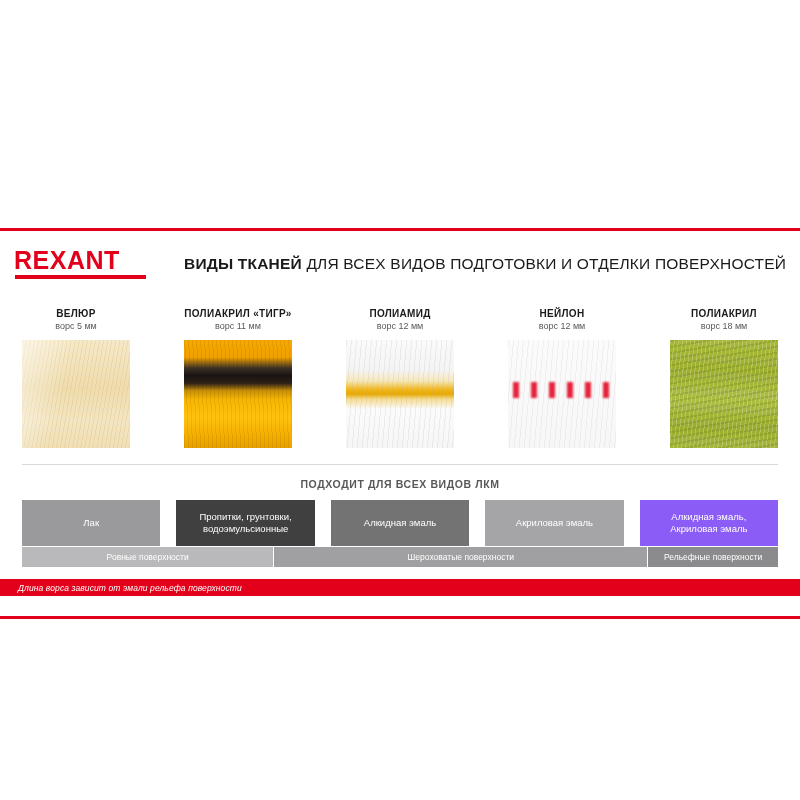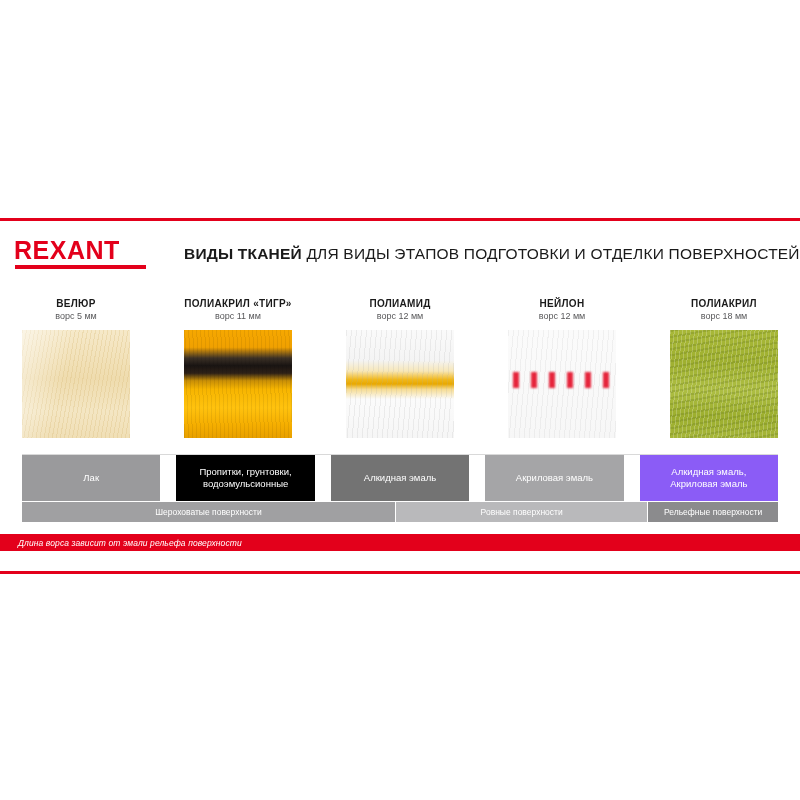--- a/index.html
+++ b/index.html
@@ -16,21 +16,21 @@
   .page {
     position: relative;
     width: 800px;
     height: 800px;
     background: #ffffff;
     overflow: hidden;
   }
   .infographic {
     position: absolute;
     left: 0;
-    top: 218px;
+    top: 228px;
     width: 800px;
   }
 
   
   .top-rule {
     height: 3px;
     background: #e3001b;
     margin: 0 0 0 0;
   }
 
@@ -240,21 +240,21 @@
 
     <div class="top-rule"></div>
 
     <div class="header">
       <div class="logo">
         <div class="logo-text">REXANT</div>
         <div class="logo-underline"></div>
       </div>
       <div class="header-title">
         <span class="strong">ВИДЫ ТКАНЕЙ</span>
-        <span>ДЛЯ ВИДЫ ЭТАПОВ ПОДГОТОВКИ И ОТДЕЛКИ ПОВЕРХНОСТЕЙ</span>
+        <span>ДЛЯ ВСЕХ ВИДОВ ПОДГОТОВКИ И ОТДЕЛКИ ПОВЕРХНОСТЕЙ</span>
       </div>
     </div>
 
     <div class="swatches">
 
       <div class="swatch">
         <div class="swatch-name">ВЕЛЮР</div>
         <div class="swatch-sub">ворс 5 мм</div>
         <div class="swatch-img tex-velour"></div>
       </div>
@@ -283,33 +283,34 @@
       <div class="swatch">
         <div class="swatch-name">ПОЛИАКРИЛ</div>
         <div class="swatch-sub">ворс 18 мм</div>
         <div class="swatch-img tex-polyacryl"></div>
       </div>
 
     </div>
 
     <div class="sep"></div>
 
+    <div class="sub-caption">ПОДХОДИТ ДЛЯ ВСЕХ ВИДОВ ЛКМ</div>
 
     <div class="lkm-row">
       <div class="lkm-cell" style="background:#9a9a9c">Лак</div>
-      <div class="lkm-cell" style="background:#000000">Пропитки, грунтовки, водоэмульсионные</div>
+      <div class="lkm-cell" style="background:#404040">Пропитки, грунтовки, водоэмульсионные</div>
       <div class="lkm-cell" style="background:#737373">Алкидная эмаль</div>
       <div class="lkm-cell" style="background:#a5a5a7">Акриловая эмаль</div>
       <div class="lkm-cell" style="background:#8b5cf6; white-space:pre-line">Алкидная эмаль,
 Акриловая эмаль</div>
     </div>
 
     <div class="surface-row">
+      <div class="surface-cell" style="background:#b9b9bb; flex:2 1 0">Ровные поверхности</div>
       <div class="surface-cell" style="background:#a0a0a2; flex:3 1 0">Шероховатые поверхности</div>
-      <div class="surface-cell" style="background:#b9b9bb; flex:2 1 0">Ровные поверхности</div>
       <div class="surface-cell" style="background:#8b8b8d; flex:1 1 0">Рельефные поверхности</div>
     </div>
 
     <div class="footnote">
       <div class="footnote-text">Длина ворса зависит от эмали рельефа поверхности</div>
     </div>
 
     <div class="bottom-rule"></div>
 
   </div>

